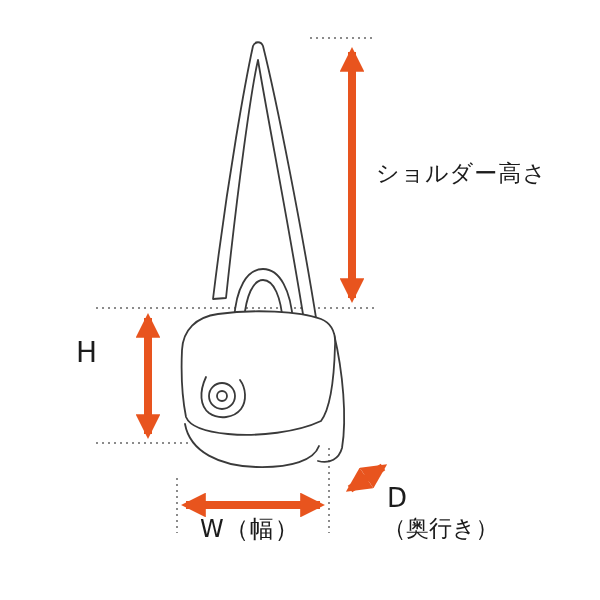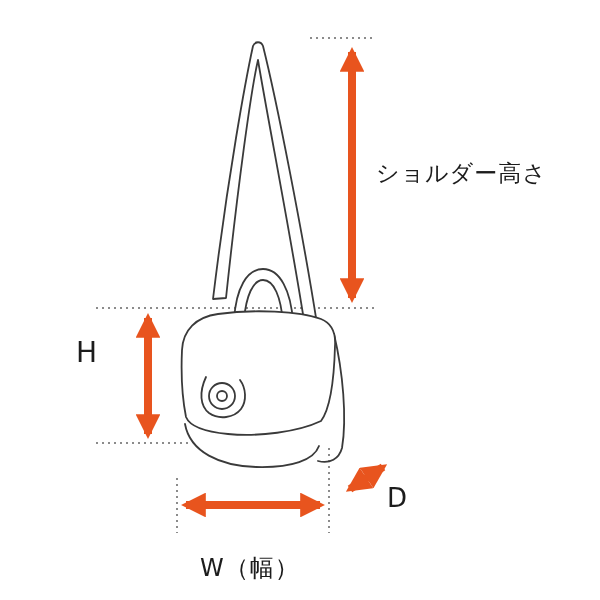--- a/index.html
+++ b/index.html
@@ -15,21 +15,21 @@
   .label {
     position: absolute;
     color: #1c1c1c;
     font-weight: 500;
     white-space: nowrap;
     line-height: 1.2;
   }
   .lbl-shoulder { left: 376px; top: 160px; font-size: 23px; letter-spacing: 1px; }
   .lbl-h        { left: 76px;  top: 336px; font-size: 28px; }
   .lbl-h-paren  { left: 36px;  top: 369px; font-size: 23px; }
-  .lbl-w        { left: 200px; top: 554px; font-size: 24px; letter-spacing: 1px; }
+  .lbl-w        { left: 200px; top: 515px; font-size: 24px; letter-spacing: 1px; }
   .lbl-d        { left: 387px; top: 483px; font-size: 26px; }
   .lbl-d-paren  { left: 383px; top: 515px; font-size: 23px; }
 
   .bag-line   { fill: #ffffff; stroke: var(--outline); stroke-width: 1.8; stroke-linejoin: round; }
   .bag-open   { fill: none;    stroke: var(--outline); stroke-width: 1.8; stroke-linecap: round; }
   .guide      { fill: none; stroke: #666; stroke-width: 1.5; stroke-dasharray: 2 4; }
   .arrow      { stroke: var(--accent); stroke-width: 8; fill: none; }
   .arrowhead  { fill: var(--accent); }
 </style>
 </head>
@@ -81,14 +81,15 @@
       <line class="arrow" x1="148" y1="318" x2="148" y2="434" marker-start="url(#ah)" marker-end="url(#ah)"></line>
       <line class="arrow" x1="186" y1="505" x2="320" y2="505" marker-start="url(#ah)" marker-end="url(#ah)"></line>
       <line class="arrow" x1="350" y1="489" x2="383" y2="467" marker-start="url(#ah)" marker-end="url(#ah)"></line>
     </g>
   </svg>
 
   <div class="label lbl-shoulder">ショルダー高さ</div>
   <div class="label lbl-h">H</div>
   <div class="label lbl-w">W（幅）</div>
   <div class="label lbl-d">D</div>
+  <div class="label lbl-d-paren">（奥行き）</div>
 
 </div>
 
 </body></html>

